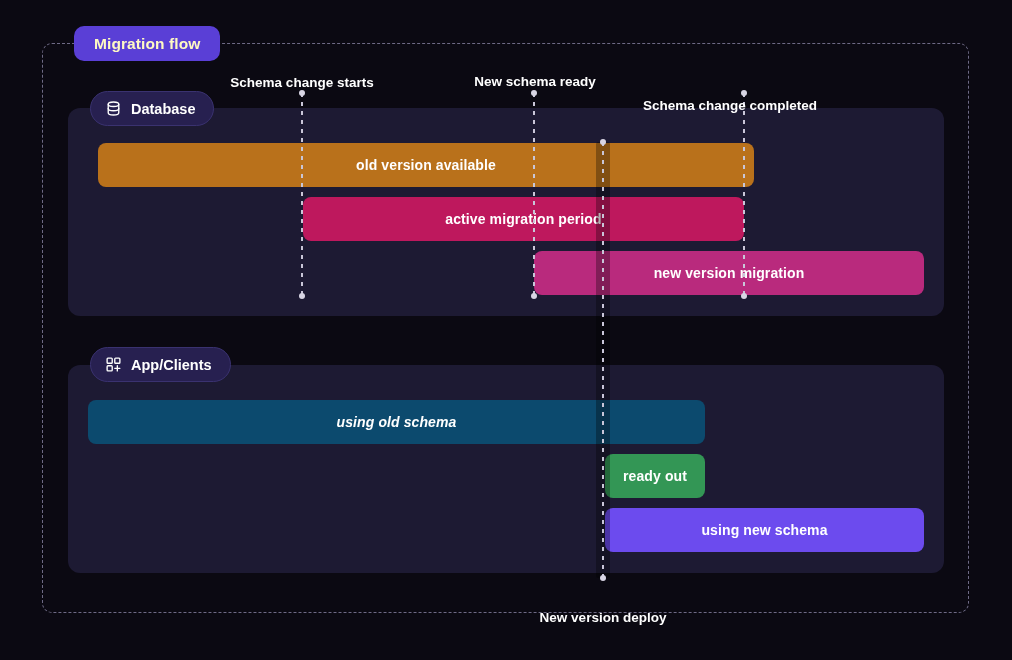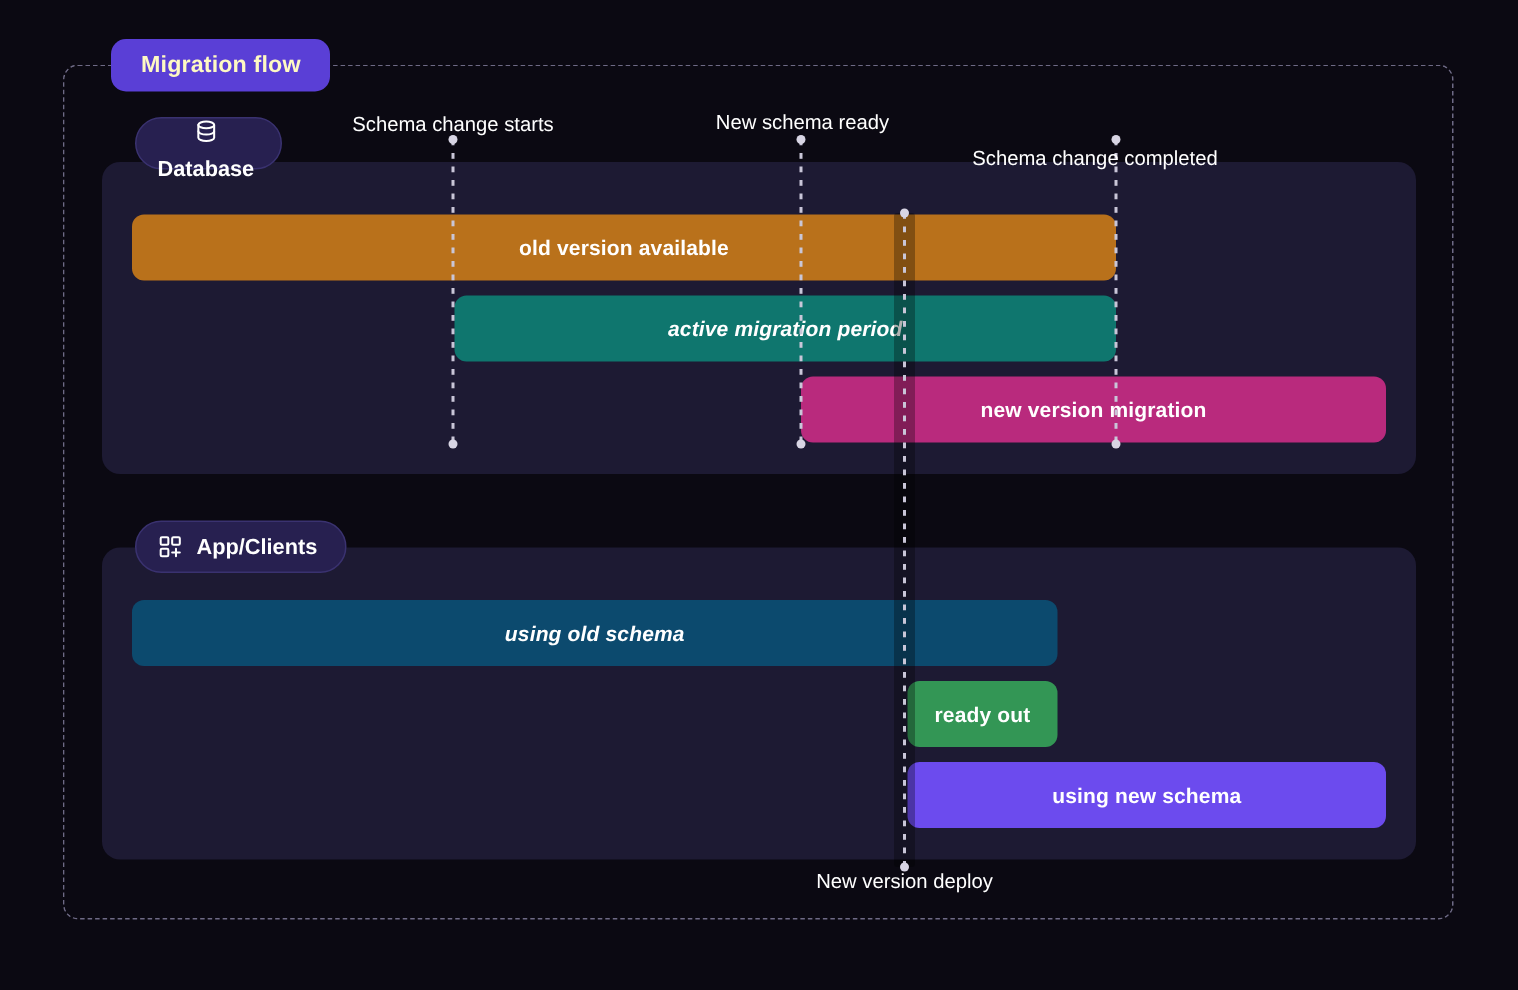--- a/index.html
+++ b/index.html
@@ -72,21 +72,21 @@
     gap: 9px;
     background: #272050;
     border: 1px solid #3a3270;
     border-radius: 18px;
     color: #ffffff;
     font-size: 14.5px;
     font-weight: bold;
     z-index: 40;
     white-space: nowrap;
   }
-  .lane-pill.db  { left: 90px; top: 78px; flex-direction: column; }
+  .lane-pill.db  { left: 90px; top: 91px; }
   .lane-pill.app { left: 90px; top: 347px; }
   .lane-pill svg { display: block; }
 
   
   .marker {
     position: absolute;
     width: 2px;
     z-index: 25;
     background-image: linear-gradient(to bottom,
         #c9c6d8 0px, #c9c6d8 4px, transparent 4px, transparent 9px);
@@ -101,21 +101,21 @@
     border-radius: 50%;
     background: #d8d5e4;
   }
   .marker .dot.top { top: -3px; }
   .marker .dot.bot { bottom: -3px; }
 
   .marker-label {
     position: absolute;
     color: #ffffff;
     font-size: 13.5px;
-    font-weight: normal;
+    font-weight: bold;
     white-space: nowrap;
     transform: translateX(-50%);
     z-index: 30;
   }
 
   
   .deploy-band {
     position: absolute;
     left: 596px;
     top: 142px;
@@ -136,21 +136,21 @@
     justify-content: center;
     color: #ffffff;
     font-size: 14px;
     font-weight: bold;
     z-index: 15;
     white-space: nowrap;
     letter-spacing: 0.1px;
   }
 
   .bar-old-version   { background: #b9711b; }
-  .bar-migration     { background: #0f766e; font-style: italic; }
+  .bar-migration     { background: #be185d; }
   .bar-new-version   { background: #b92a7d; }
   .bar-using-old     { background: #0c4a6e; font-style: italic; }
   .bar-rollout       { background: #339655; }
   .bar-using-new     { background: #6c4bee; }
 </style>
 </head>
 <body>
 
 <div id="stage">
 
@@ -164,21 +164,21 @@
     <span>
       <svg width="17" height="17" viewBox="0 0 20 20" fill="none" stroke="#ffffff" stroke-width="1.6" stroke-linecap="round" stroke-linejoin="round">
         <ellipse cx="10" cy="5" rx="6.2" ry="2.6"></ellipse>
         <path d="M3.8 5v10c0 1.44 2.78 2.6 6.2 2.6s6.2-1.16 6.2-2.6V5"></path>
         <path d="M3.8 10c0 1.44 2.78 2.6 6.2 2.6s6.2-1.16 6.2-2.6"></path>
       </svg>
     </span>
     <span>Database</span>
   </div>
 
-  <div class="bar bar-old-version" style="left:88px; top:143px; width:656px;">
+  <div class="bar bar-old-version" style="left:98px; top:143px; width:656px;">
     <span>old version available</span>
   </div>
 
   <div class="bar bar-migration" style="left:303px; top:197px; width:441px;">
     <span>active migration period</span>
   </div>
 
   <div class="bar bar-new-version" style="left:534px; top:251px; width:390px;">
     <span>new version migration</span>
   </div>
@@ -225,15 +225,15 @@
   <div class="marker" style="left:743px; top:93px; height:203px;">
     <span class="dot top"></span>
     <span class="dot bot"></span>
   </div>
 
   <div class="deploy-band"></div>
   <div class="marker" style="left:602px; top:142px; height:436px; z-index:28;">
     <span class="dot top"></span>
     <span class="dot bot"></span>
   </div>
-  <div class="marker-label" style="left:603px; top:580px;">New version deploy</div>
+  <div class="marker-label" style="left:603px; top:610px;">New version deploy</div>
 
 </div>
 
 </body></html>

